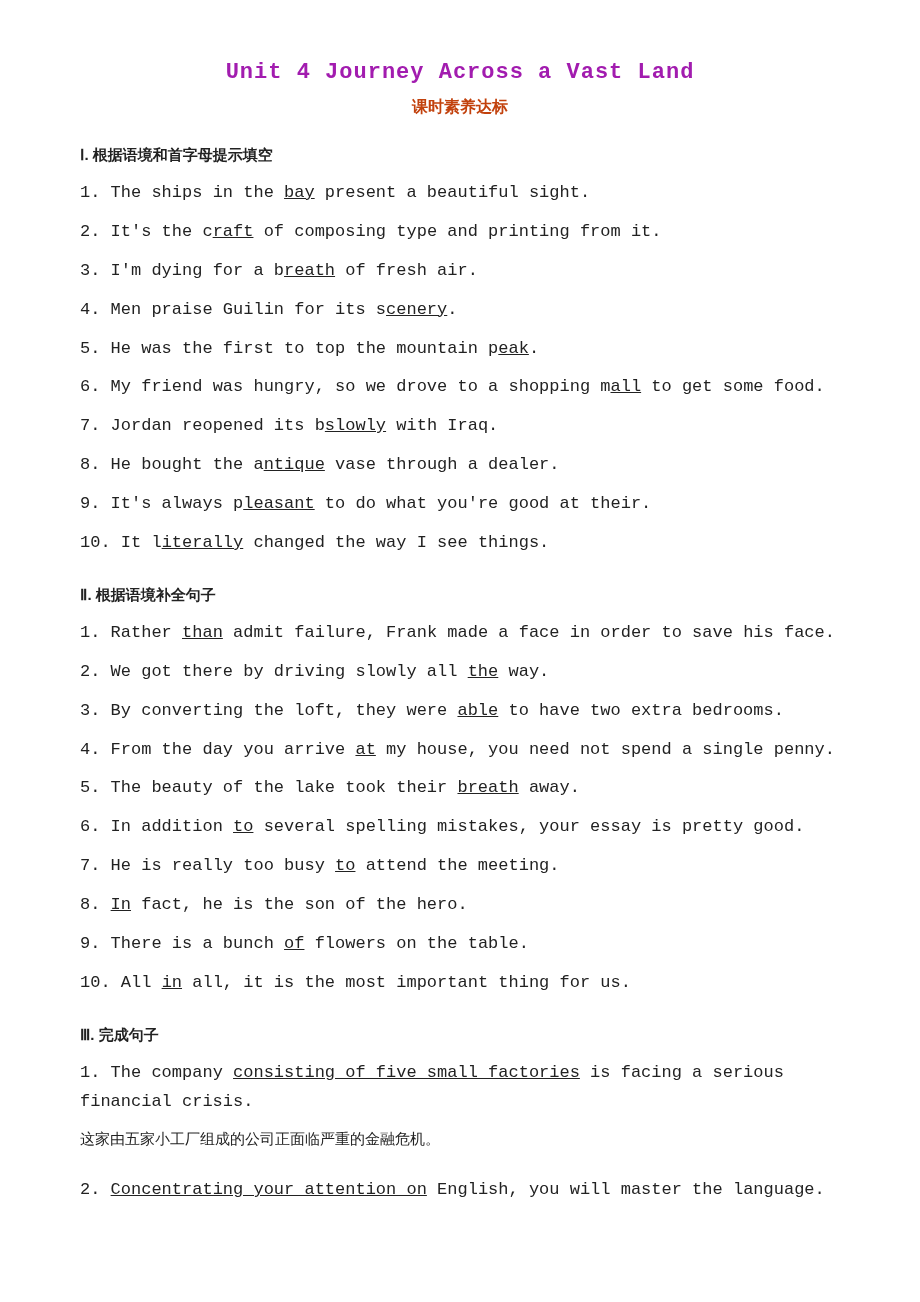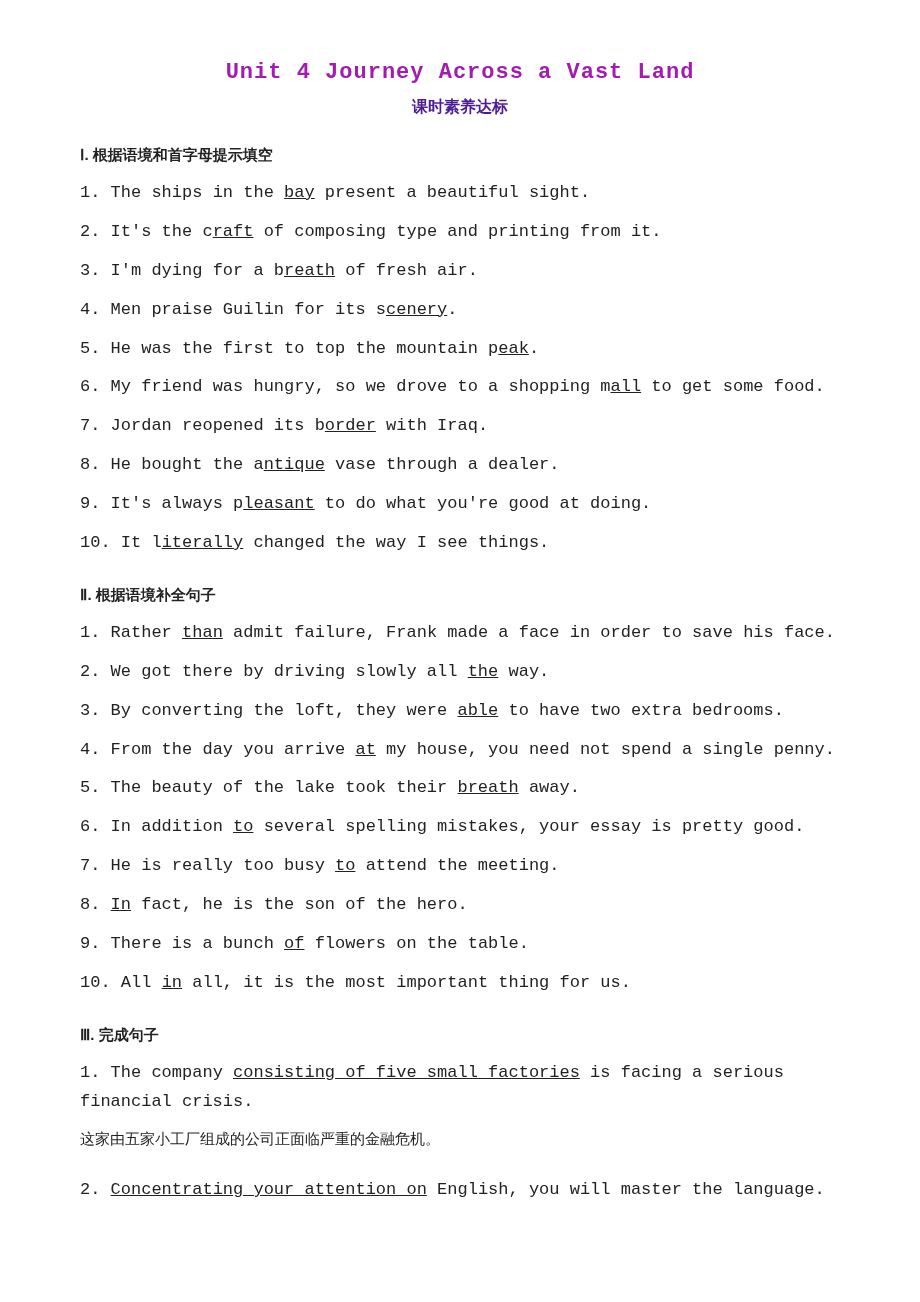--- a/index.html
+++ b/index.html
@@ -20,21 +20,21 @@
       text-align: center;
       color: #a21caf;
       font-size: 22px;
       font-weight: bold;
       letter-spacing: 1px;
       margin-bottom: 12px;
       font-family: "Courier New", Courier, monospace;
     }
     .subtitle {
       text-align: center;
-      color: #4c1d95;
+      color: #c2410c;
       font-size: 16px;
       font-weight: bold;
       margin-bottom: 28px;
       font-family: SimSun, "宋体", serif;
     }
     .section-header {
       font-size: 15px;
       font-weight: bold;
       margin-bottom: 14px;
       margin-top: 28px;
@@ -68,23 +68,23 @@
 
 <div id="content-container">
     <div class="section-divider">
       <div class="section-header">Ⅰ. 根据语境和首字母提示填空</div>
       <p class="exercise-item"><span>1. </span><span>The ships in the </span><span class="underline">bay</span><span> present a beautiful sight.</span></p>
       <p class="exercise-item"><span>2. </span><span>It's the c</span><span class="underline">raft</span><span> of composing type and printing from it.</span></p>
       <p class="exercise-item"><span>3. </span><span>I'm dying for a b</span><span class="underline">reath</span><span> of fresh air.</span></p>
       <p class="exercise-item"><span>4. </span><span>Men praise Guilin for its s</span><span class="underline">cenery</span><span>.</span></p>
       <p class="exercise-item"><span>5. </span><span>He was the first to top the mountain p</span><span class="underline">eak</span><span>.</span></p>
       <p class="exercise-item"><span>6. </span><span>My friend was hungry,  so we drove to a shopping m</span><span class="underline">all</span><span> to get some food.</span></p>
-      <p class="exercise-item"><span>7. </span><span>Jordan reopened its b</span><span class="underline">order</span><span> with Iraq.</span></p>
+      <p class="exercise-item"><span>7. </span><span>Jordan reopened its b</span><span class="underline">slowly</span><span> with Iraq.</span></p>
       <p class="exercise-item"><span>8. </span><span>He bought the a</span><span class="underline">ntique</span><span> vase through a dealer.</span></p>
-      <p class="exercise-item"><span>9. </span><span>It's always p</span><span class="underline">leasant</span><span> to do what you're good at doing.</span></p>
+      <p class="exercise-item"><span>9. </span><span>It's always p</span><span class="underline">leasant</span><span> to do what you're good at their.</span></p>
       <p class="exercise-item"><span>10. </span><span>It l</span><span class="underline">iterally</span><span> changed the way I see things.</span></p>
     </div>
     <div class="section-divider">
       <div class="section-header">Ⅱ. 根据语境补全句子</div>
       <p class="exercise-item"><span>1. </span><span>Rather </span><span class="underline">than</span><span> admit failure,  Frank made a face in order to save his face.</span></p>
       <p class="exercise-item"><span>2. </span><span>We got there by driving slowly all </span><span class="underline">the</span><span> way.</span></p>
       <p class="exercise-item"><span>3. </span><span>By converting the loft,  they were </span><span class="underline">able</span><span> to have two extra bedrooms.</span></p>
       <p class="exercise-item"><span>4. </span><span>From the day you arrive </span><span class="underline">at</span><span> my house,  you need not spend a single penny.</span></p>
       <p class="exercise-item"><span>5. </span><span>The beauty of the lake took their </span><span class="underline">breath</span><span> away.</span></p>
       <p class="exercise-item"><span>6. </span><span>In addition </span><span class="underline">to</span><span> several spelling mistakes,  your essay is pretty good.</span></p>

